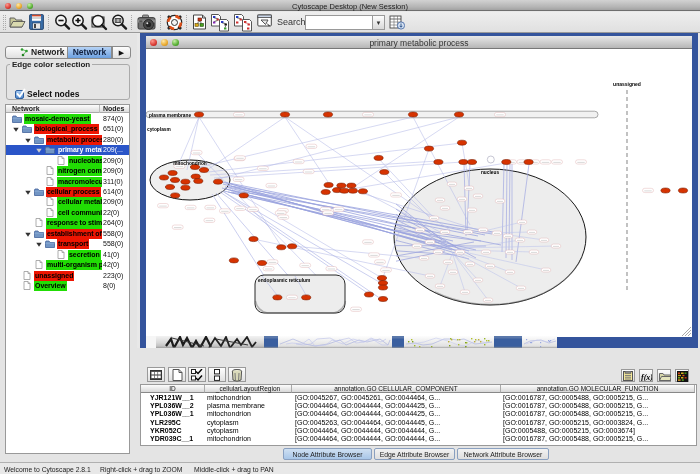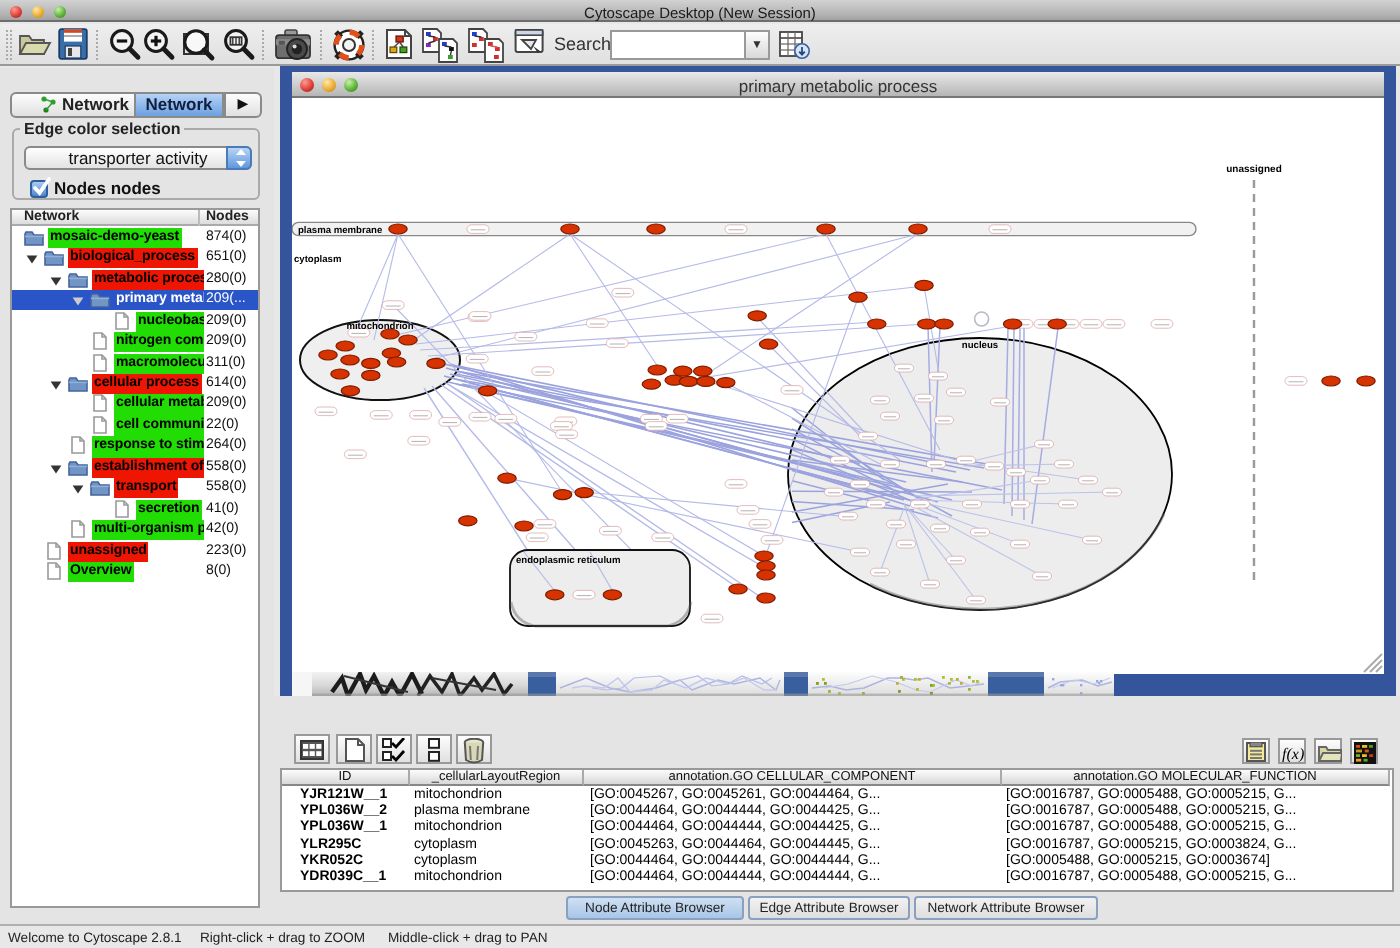--- a/index.html
+++ b/index.html
@@ -41,21 +41,21 @@
 #nettitle{position:absolute;left:6px;top:3px;width:546px;height:13px;background:linear-gradient(#e8e8e8,#b6b6b6);border-bottom:1px solid #777;}
 #nettitle .tl{position:absolute;top:3px;width:7px;height:7px;border-radius:50%;}
 #nettext{position:absolute;left:0;right:0;top:2px;text-align:center;font-size:8.5px;color:#333;}
 #canvas{position:absolute;left:6px;top:16px;width:546px;height:288px;background:#fff;overflow:hidden;}
 
 #band{position:absolute;left:6px;top:303px;width:411px;height:12px;background:#fff;overflow:hidden;}
 
 #dpanel{left:137px;top:348px;width:563px;height:114px;background:#e4e4e4;}
 #dpanel-title{position:absolute;left:0;top:1px;width:563px;height:11px;background:linear-gradient(#e2e2e2,#c6c6c6);border-top:1px solid #9a9a9a;border-bottom:1px solid #9a9a9a;font-size:8px;color:#111;padding-left:4px;line-height:11px;}
 .dbtn{position:absolute;top:19px;width:18px;height:15px;background:linear-gradient(#fdfdfd,#e0e0e0);border:1px solid #999;}
-.dbtn2{position:absolute;top:21px;width:14px;height:13px;background:linear-gradient(#fdfdfd,#e0e0e0);border:1px solid #999;}
+.dbtn2{position:absolute;top:21px;width:14px;height:13px;background:linear-gradient(#fdfdfd,#e0e0e0);border:1px solid #999;font-weight:bold;}
 .dbtn svg,.dbtn2 svg{display:block;}
 #dtable{position:absolute;left:3px;top:36px;width:557px;height:62px;background:#fff;border:1px solid #999;overflow:hidden;font-size:7px;}
 .dhcell{position:absolute;top:0;height:8px;background:linear-gradient(#fcfcfc,#d8d8d8);border-right:1px solid #aaa;border-bottom:1px solid #888;text-align:center;font-size:6.5px;color:#111;line-height:8px;}
 .drow{position:absolute;left:0;width:557px;height:8.2px;line-height:8.2px;color:#000;white-space:nowrap;}
 .dc{position:absolute;top:0;overflow:hidden;}
 
 #btabs{position:absolute;left:0px;top:448px;width:700px;height:14px;}
 .btab{position:absolute;top:0;height:12px;border:1px solid #8aa0c0;background:linear-gradient(#f2f2f2,#dedede);font-size:6.8px;color:#222;text-align:center;line-height:11px;border-radius:2px;}
 
 #status{left:0;top:462px;width:700px;height:12px;background:#e8e8e8;border-top:1px solid #b0b0b0;font-size:6.8px;color:#222;}
@@ -206,30 +206,26 @@
           <circle cx="2" cy="1.5" r="1.3" fill="#30a030"></circle>
           <circle cx="6.5" cy="3" r="1.3" fill="#30a030"></circle>
           <circle cx="3" cy="7" r="1.3" fill="#208020"></circle>
           <path d="M2 1.5 L6.5 3 L3 7" fill="none" stroke="#30a030" stroke-width="0.7"></path>
         </svg>
     <div id="tab-mosaic">Network</div>
     <div id="tab-arrow">▶</div>
   </div>
   <div id="grouplbl">Edge color selection</div>
   <div id="groupbox"></div>
-  <div id="combo">transporter activity<div id="combocap"><svg width="11" height="10" viewBox="0 0 11 10" style="margin:0 0 0 1px">
-            <path d="M5.5 0.5 L8 3.5 L3 3.5 Z" fill="#fff"></path>
-            <path d="M5.5 9.5 L8 6.5 L3 6.5 Z" fill="#fff"></path>
-          </svg></div></div>
   <div id="checkbox">
         <svg width="11" height="11" viewBox="0 0 11 11" style="position:absolute;left:0px;top:-3px">
           <path d="M1.5 6 L3.8 8.5 L8.5 1.5" fill="none" stroke="#fff" stroke-width="1.9" stroke-linecap="round"></path>
         </svg>
       </div>
-  <div id="checklbl">Nodes nodes</div>
+  <div id="checklbl">Select nodes</div>
   <div id="treebox">
     <div id="treehdr">
           <span style="position:absolute;left:6px;top:0px;font-size:7px;font-weight:bold;color:#222;line-height:8px;">Network</span>
           <span style="position:absolute;left:97px;top:0px;font-size:7px;font-weight:bold;color:#222;line-height:8px;">Nodes</span>
           <span style="position:absolute;left:93px;top:0;height:8px;border-left:1px solid #bbb;"></span>
         </div>
     <div id="treerows">
           <div class="trow" style="left:0;top:8.8px;width:123px;">
             <span style="position:absolute;left:6px;top:0;width:10px;height:10px;">
               <svg width="10" height="8" viewBox="0 0 10 8" style="position:absolute;left:0;top:1px">

